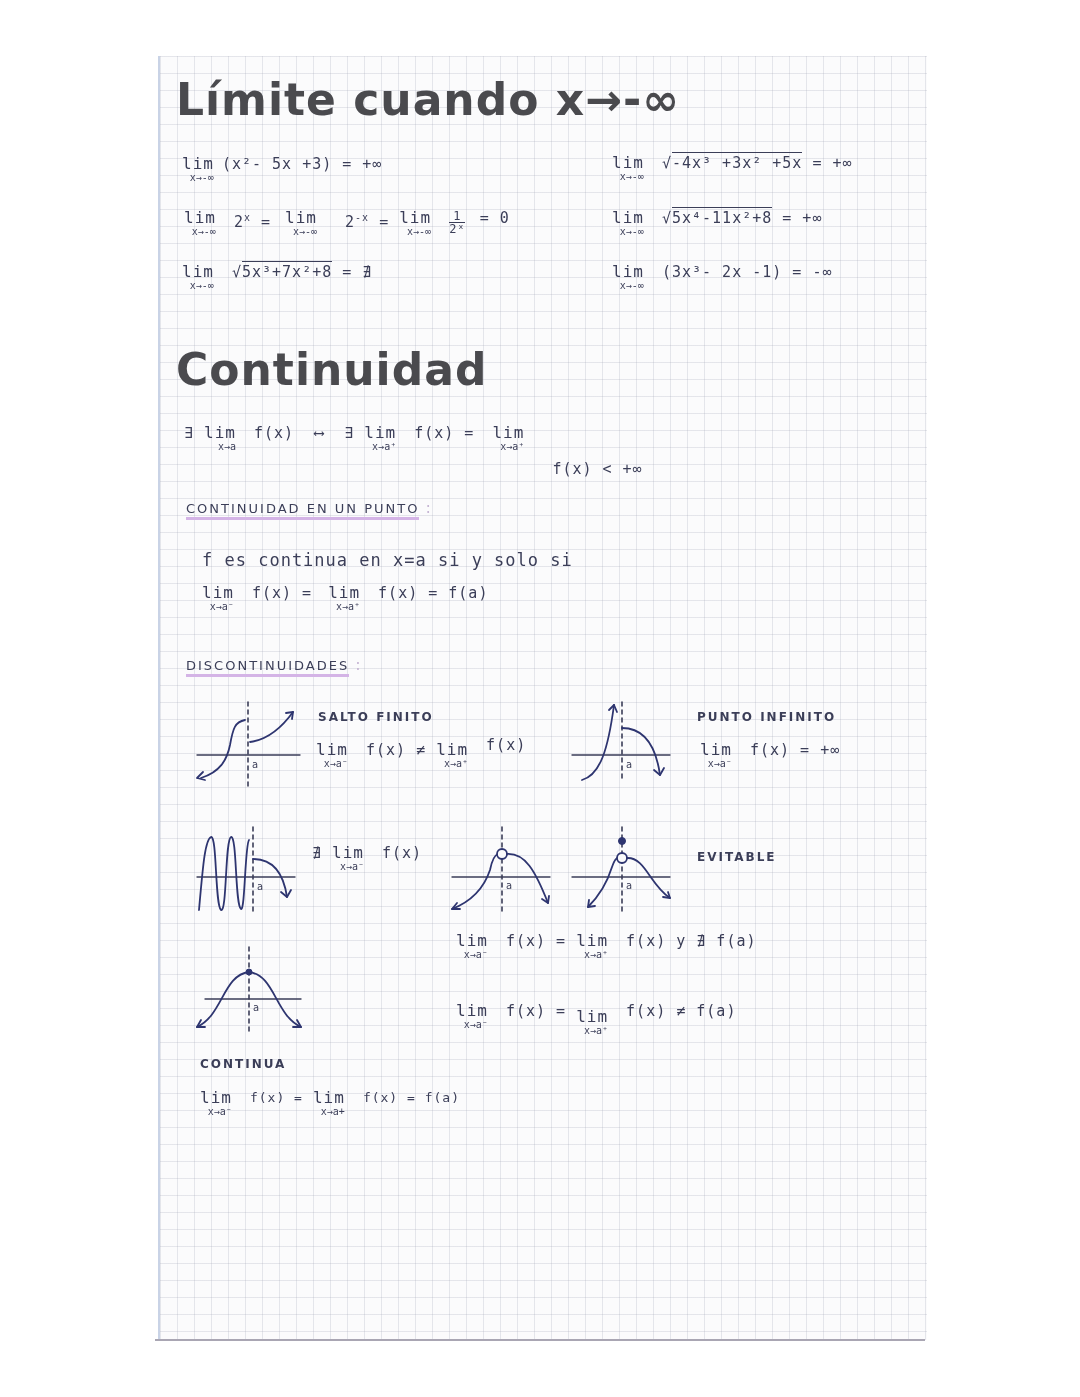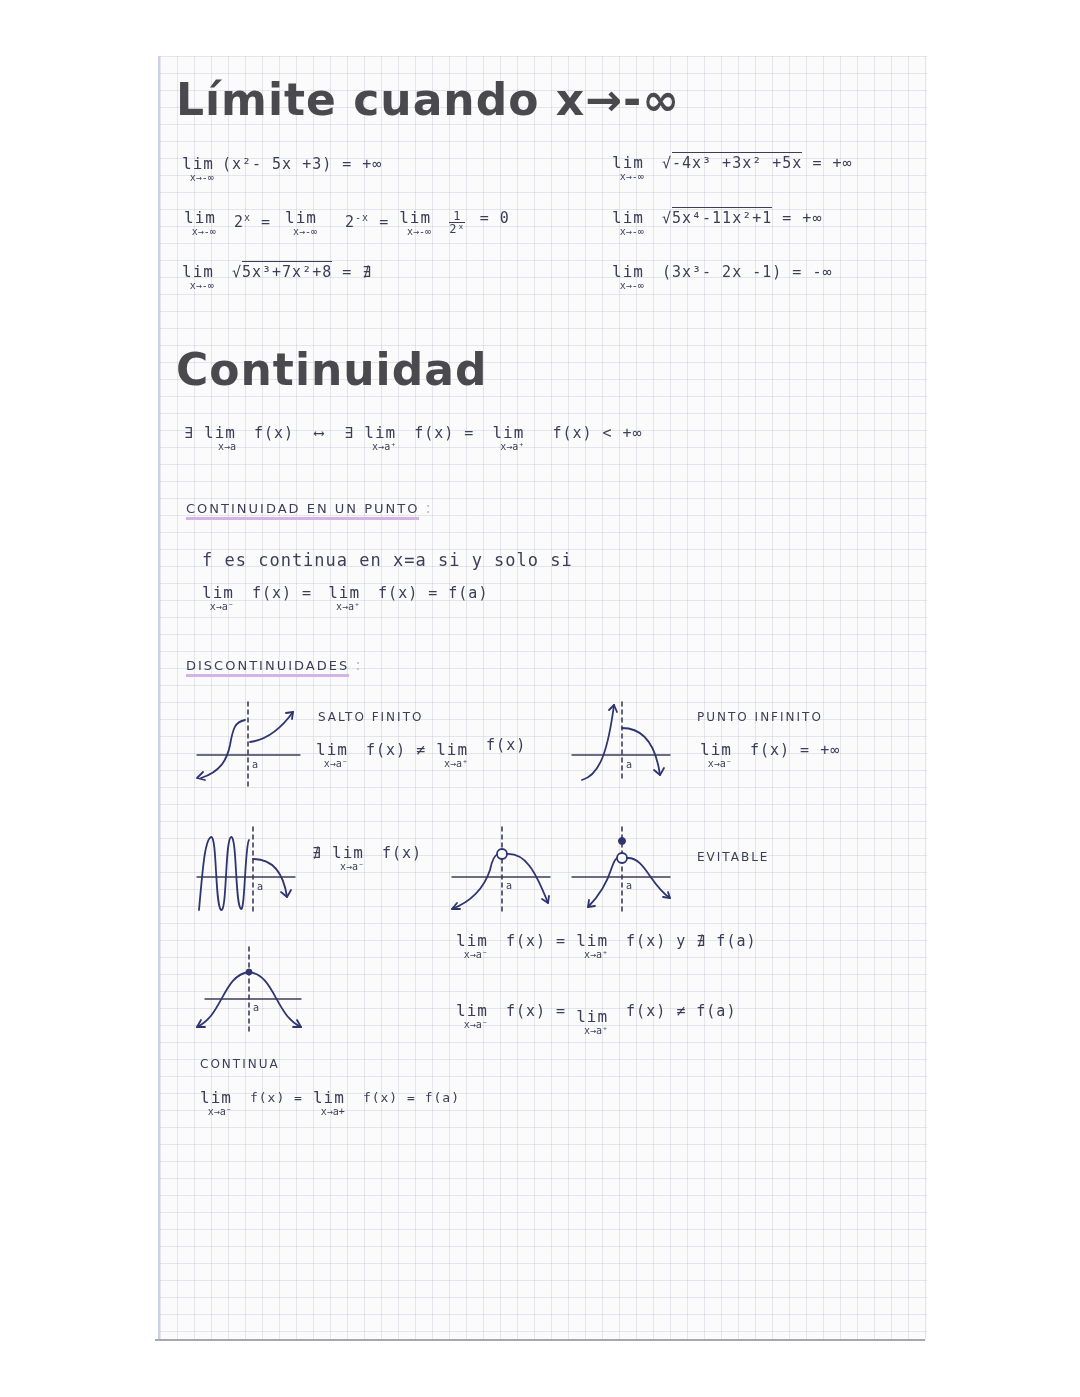--- a/index.html
+++ b/index.html
@@ -19,21 +19,21 @@
   .hw { font-family:"DejaVu Sans Mono", monospace; font-size:15px; color:#3b3e58; letter-spacing:1px; }
   .lim { display:inline-block; text-align:right; vertical-align:top; margin-right:8px; }
   .lim .w { display:block; font-size:16px; line-height:16px; }
   .lim .s { display:block; font-size:10px; line-height:11px; letter-spacing:0; }
   .expr { display:inline-block; vertical-align:top; font-size:15px; line-height:16px; }
   .sup { font-size:10px; vertical-align:6px; }
   .sqrt { border-top:1.5px solid #3b3e58; padding-top:1px;text-align:right; }
   .sec { font-family:"DejaVu Sans", sans-serif; font-size:13px; letter-spacing:2px; color:#3b3e58;
     border-bottom:3px solid #d4b4e6; padding-bottom:1px; }
   .colon { color:#c6b6d4; font-size:16px; margin-left:6px; }
-  .label { font-family:"DejaVu Sans", sans-serif; font-size:12px; letter-spacing:2px; color:#3b3e58; }
+  .label { font-family:"DejaVu Sans", sans-serif; font-size:12px; letter-spacing:2px; color:#3b3e58;font-weight:bold; }
   svg { position:absolute; overflow:visible; }
   svg path, svg line { fill:none; stroke:#2e3570; stroke-width:1.8; stroke-linecap:round; }
   svg .axis { stroke:#3b3e58; stroke-width:1.4; }
   svg .dash { stroke:#3b3e58; stroke-width:1.6; stroke-dasharray:4 4; }
   svg text { font-family:"DejaVu Sans", sans-serif; font-size:10px; fill:#3b3e58; }
 </style>
 </head>
 <body>
 
 <div class="paper"></div>
@@ -65,41 +65,41 @@
 </div>
 
 <div class="abs hw" style="left:612px; top:155px;">
   <span class="lim"><span class="w">lim</span><span class="s">x→-∞</span></span>
   <span class="expr">√<span class="sqrt">-4x³ +3x² +5x</span></span>
   <span class="expr">= +∞</span>
 </div>
 
 <div class="abs hw" style="left:612px; top:210px;">
   <span class="lim"><span class="w">lim</span><span class="s">x→-∞</span></span>
-  <span class="expr">√<span class="sqrt">5x⁴-11x²+1</span></span>
+  <span class="expr">√<span class="sqrt">5x⁴-11x²+8</span></span>
   <span class="expr">= +∞</span>
 </div>
 
 <div class="abs hw" style="left:612px; top:264px;">
   <span class="lim"><span class="w">lim</span><span class="s">x→-∞</span></span>
   <span class="expr">(3x³- 2x -1) = -∞</span>
 </div>
 
 <div class="abs title" style="left:176px; top:344px;">Continuidad</div>
 
 <div class="abs hw" style="left:184px; top:425px;">
   <span class="expr">∃</span>
   <span class="lim"><span class="w">lim</span><span class="s">x→a</span></span>
   <span class="expr">f(x)</span>
   <span class="expr" style="margin:0 10px;">⟷</span>
   <span class="expr">∃</span>
   <span class="lim"><span class="w">lim</span><span class="s">x→a⁺</span></span>
   <span class="expr">f(x) =</span>
   <span class="lim" style="margin-left:8px;"><span class="w">lim</span><span class="s">x→a⁺</span></span>
-  <span class="expr" style="margin-left:10px;">f(x) &lt; +∞</span>
+  <span class="expr" style="margin-left:10px;margin-top:36px;">f(x) &lt; +∞</span>
 </div>
 
 <div class="abs" style="left:186px; top:498px;">
   <span class="sec">CONTINUIDAD EN UN PUNTO</span><span class="colon">:</span>
 </div>
 <div class="abs hw" style="left:202px; top:550px; font-size:17px;">f es continua en x=a si y solo si</div>
 <div class="abs hw" style="left:202px; top:585px;">
   <span class="lim"><span class="w">lim</span><span class="s">x→a⁻</span></span>
   <span class="expr">f(x) =</span>
   <span class="lim" style="margin-left:6px;"><span class="w">lim</span><span class="s">x→a⁺</span></span>

